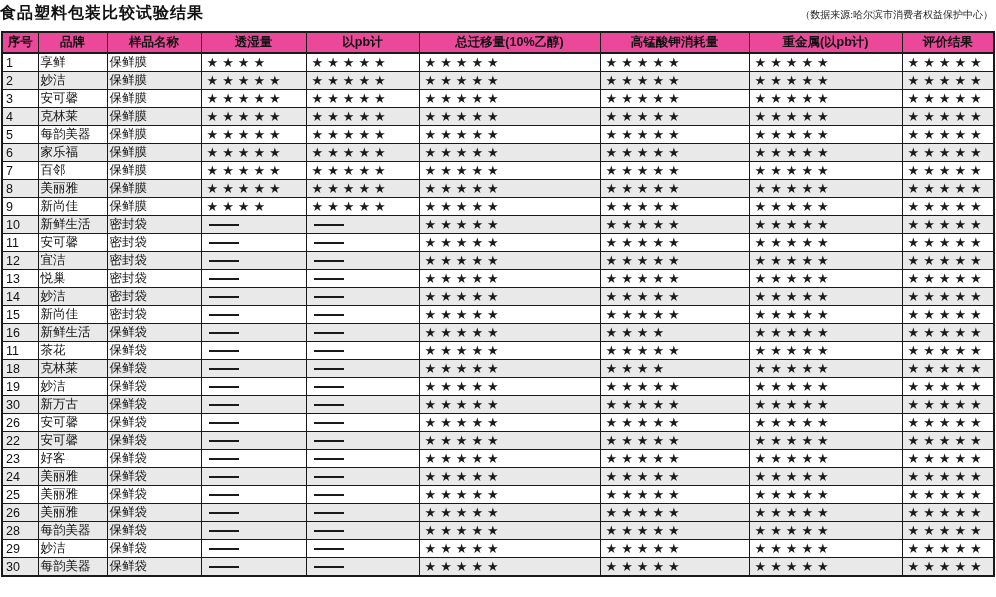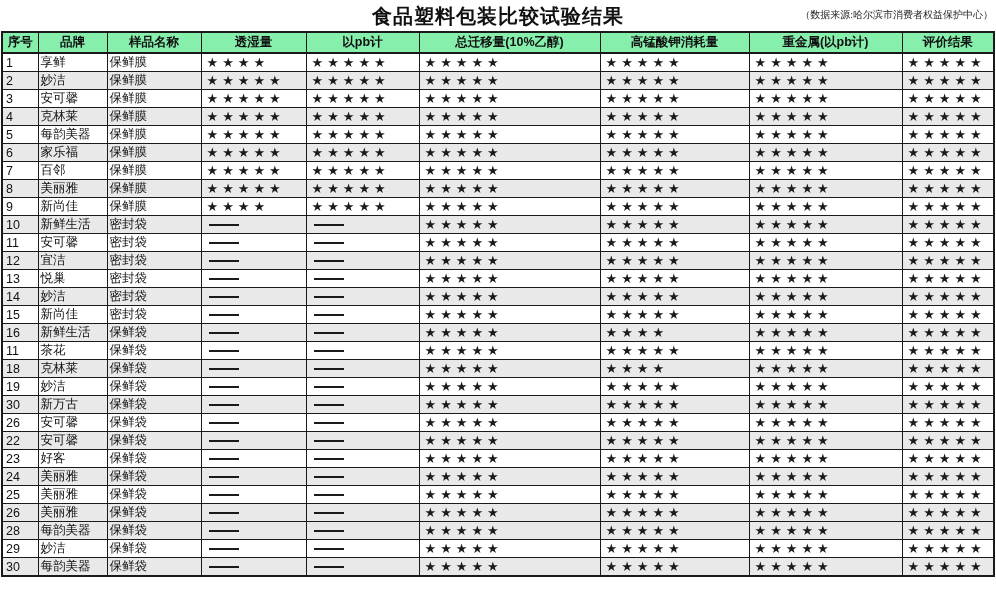--- a/index.html
+++ b/index.html
@@ -5,39 +5,39 @@
   html,body{margin:0;padding:0;}
   body{
     width:996px;height:597px;background:#ffffff;color:#111;
     font-family:"Liberation Sans","DejaVu Sans",sans-serif;
     overflow:hidden;
   }
   .page{position:relative;width:996px;height:597px;}
   .masthead{position:relative;height:31px;}
   .title{
     position:absolute;left:0;right:0;top:3px;
-    text-align:center;font-size:20px;font-weight:bold;letter-spacing:1px;
+    font-size:16px;font-weight:bold;letter-spacing:1px;
   }
   .source{
     position:absolute;right:3px;top:8px;
     font-size:10px;color:#222;
     font-family:"Liberation Serif","DejaVu Serif",serif;
   }
   table.cmp{
     border-collapse:collapse;table-layout:fixed;
     width:992px;margin-left:1px;
     border:2px solid #1a1a1a;
   }
   .cmp th,.cmp td{
     border:1px solid #1a1a1a;
     overflow:hidden;white-space:nowrap;
     font-size:12.5px;
   }
   .cmp th{
-    background:#86efac;font-weight:bold;
+    background:#ec4899;font-weight:bold;
     height:15px;padding:1px 2px;text-align:center;
   }
   .cmp thead th{border-bottom:2px solid #1a1a1a;}
   .cmp td{height:17px;padding:0 2px;background:#ffffff;text-align:left;}
   .cmp tr.alt td{background:#e9e9e9;}
   td.c-no{padding-left:3px;}
   td.c-brand,td.c-sample{}
   td.c-rate{padding-left:5px;}
   .stars{
     font-size:13px;letter-spacing:4px;line-height:1;

